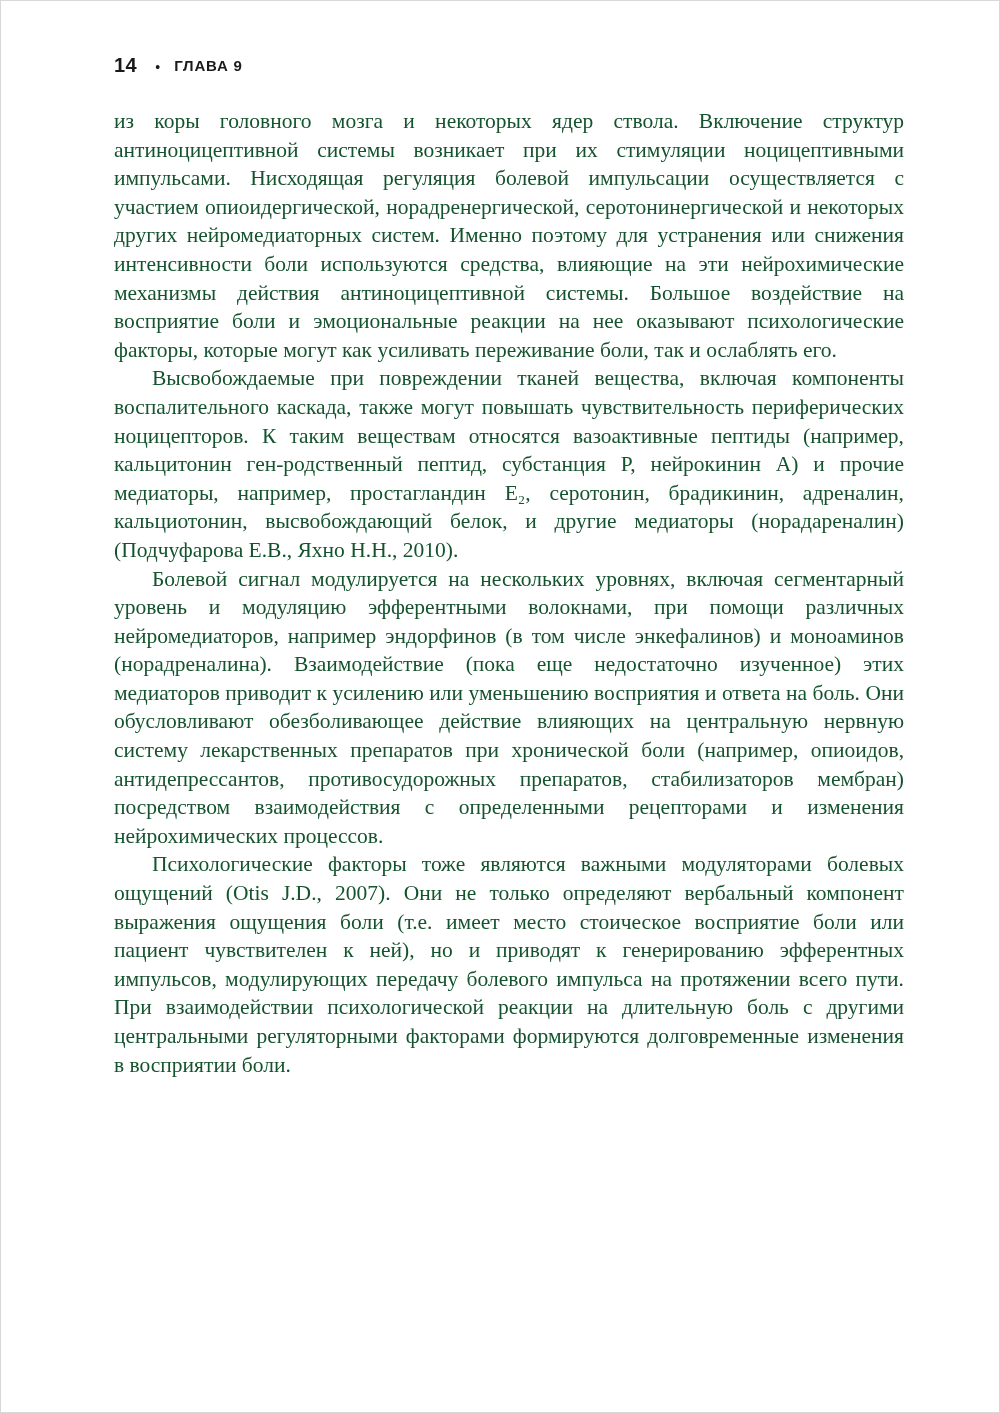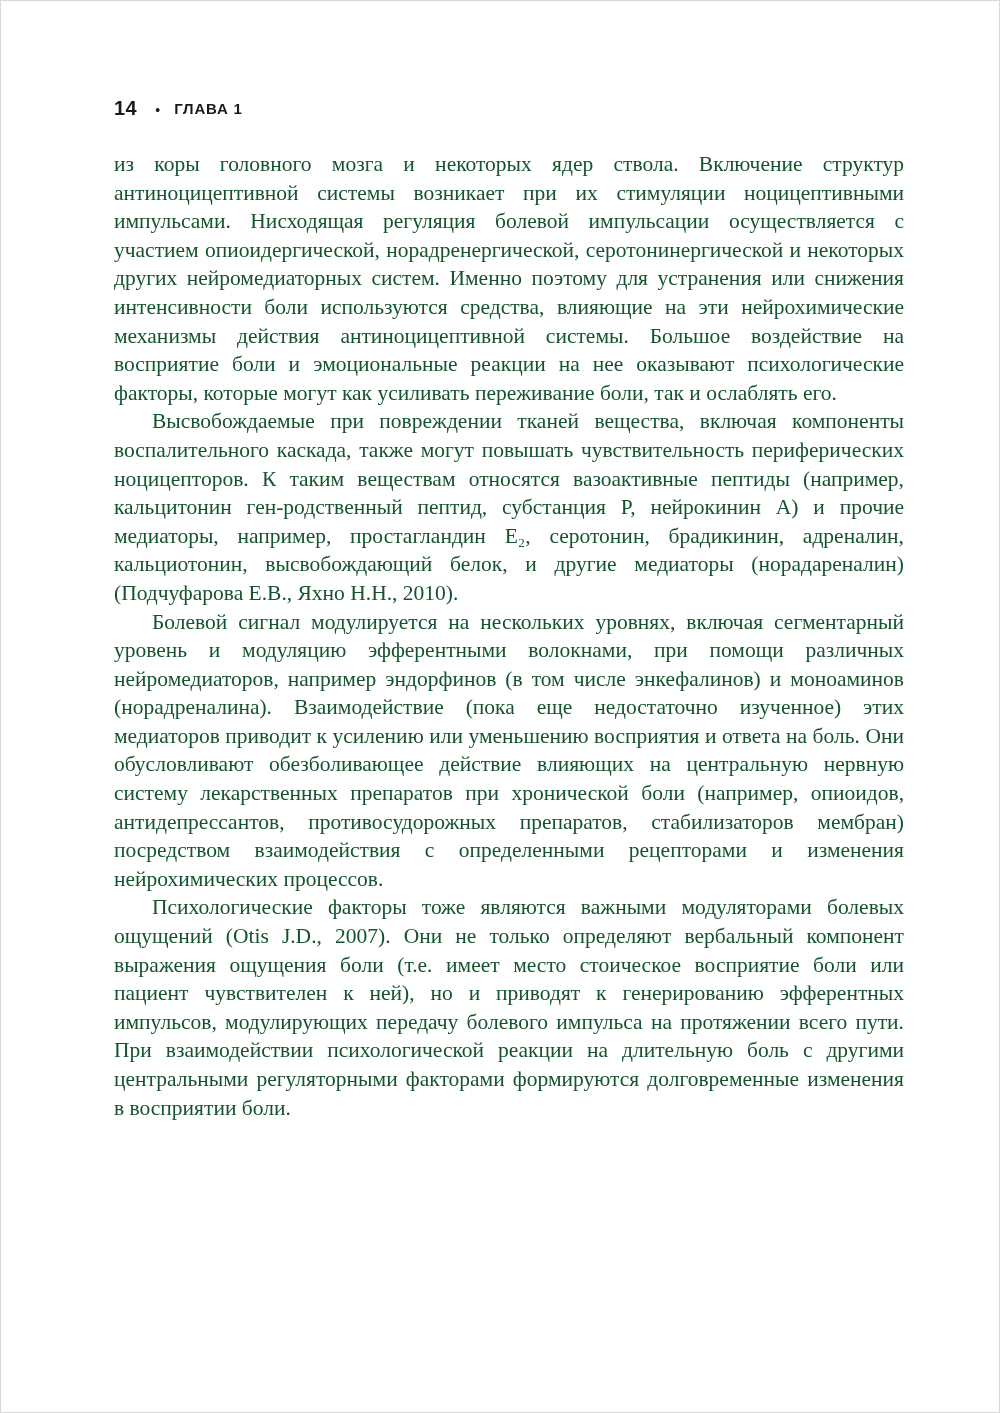--- a/index.html
+++ b/index.html
@@ -7,21 +7,21 @@
     background: #f2f2f2;
     font-family: "Liberation Serif", serif;
   }
   .page {
     position: relative;
     width: 1000px;
     height: 1413px;
     margin: 0 auto;
     background: #ffffff;
     border: 1px solid #d8d8d8;
-    padding: 96px 95px 0 113px;
+    padding: 53px 95px 0 113px;
     color: #111111;
   }
   .page-header {
     display: flex;
     align-items: center;
     font-family: "Liberation Sans", sans-serif;
     margin-bottom: 30px;
     color: #1a1a1a;
   }
   .page-num {
@@ -54,21 +54,21 @@
   }
 </style>
 </head>
 <body>
 
 <div class="page">
 
   <header class="page-header">
     <span class="page-num">14</span>
     <span class="bullet">•</span>
-    <span class="chapter">ГЛАВА 1</span>
+    <span class="chapter">ГЛАВА 9</span>
   </header>
 
   <main class="page-body">
     <p class="para no-indent">из коры головного мозга и некоторых ядер ствола. Включение структур антиноцицептивной системы возникает при их стимуляции ноцицептивными импульсами. Нисходящая регуляция болевой импульсации осуществляется с участием опиоидергической, норадренергической, серотонинергической и некоторых других нейромедиаторных систем. Именно поэтому для устранения или снижения интенсивности боли используются средства, влияющие на эти нейрохимические механизмы действия антиноцицептивной системы. Большое воздействие на восприятие боли и эмоциональные реакции на нее оказывают психологические факторы, которые могут как усиливать переживание боли, так и ослаблять его.</p>
     <p class="para">Высвобождаемые при повреждении тканей вещества, включая компоненты воспалительного каскада, также могут повышать чувствительность периферических ноцицепторов. К таким веществам относятся вазоактивные пептиды (например, кальцитонин ген-родственный пептид, субстанция P, нейрокинин A) и прочие медиаторы, например, простагландин E₂, серотонин, брадикинин, адреналин, кальциотонин, высвобождающий белок, и другие медиаторы (норадареналин) (Подчуфарова Е.В., Яхно Н.Н., 2010).</p>
     <p class="para">Болевой сигнал модулируется на нескольких уровнях, включая сегментарный уровень и модуляцию эфферентными волокнами, при помощи различных нейромедиаторов, например эндорфинов (в том числе энкефалинов) и моноаминов (норадреналина). Взаимодействие (пока еще недостаточно изученное) этих медиаторов приводит к усилению или уменьшению восприятия и ответа на боль. Они обусловливают обезболивающее действие влияющих на центральную нервную систему лекарственных препаратов при хронической боли (например, опиоидов, антидепрессантов, противосудорожных препаратов, стабилизаторов мембран) посредством взаимодействия с определенными рецепторами и изменения нейрохимических процессов.</p>
     <p class="para">Психологические факторы тоже являются важными модуляторами болевых ощущений (Otis J.D., 2007). Они не только определяют вербальный компонент выражения ощущения боли (т.е. имеет место стоическое восприятие боли или пациент чувствителен к ней), но и приводят к генерированию эфферентных импульсов, модулирующих передачу болевого импульса на протяжении всего пути. При взаимодействии психологической реакции на длительную боль с другими центральными регуляторными факторами формируются долговременные изменения в восприятии боли.</p>
   </main>
 
 </div>

